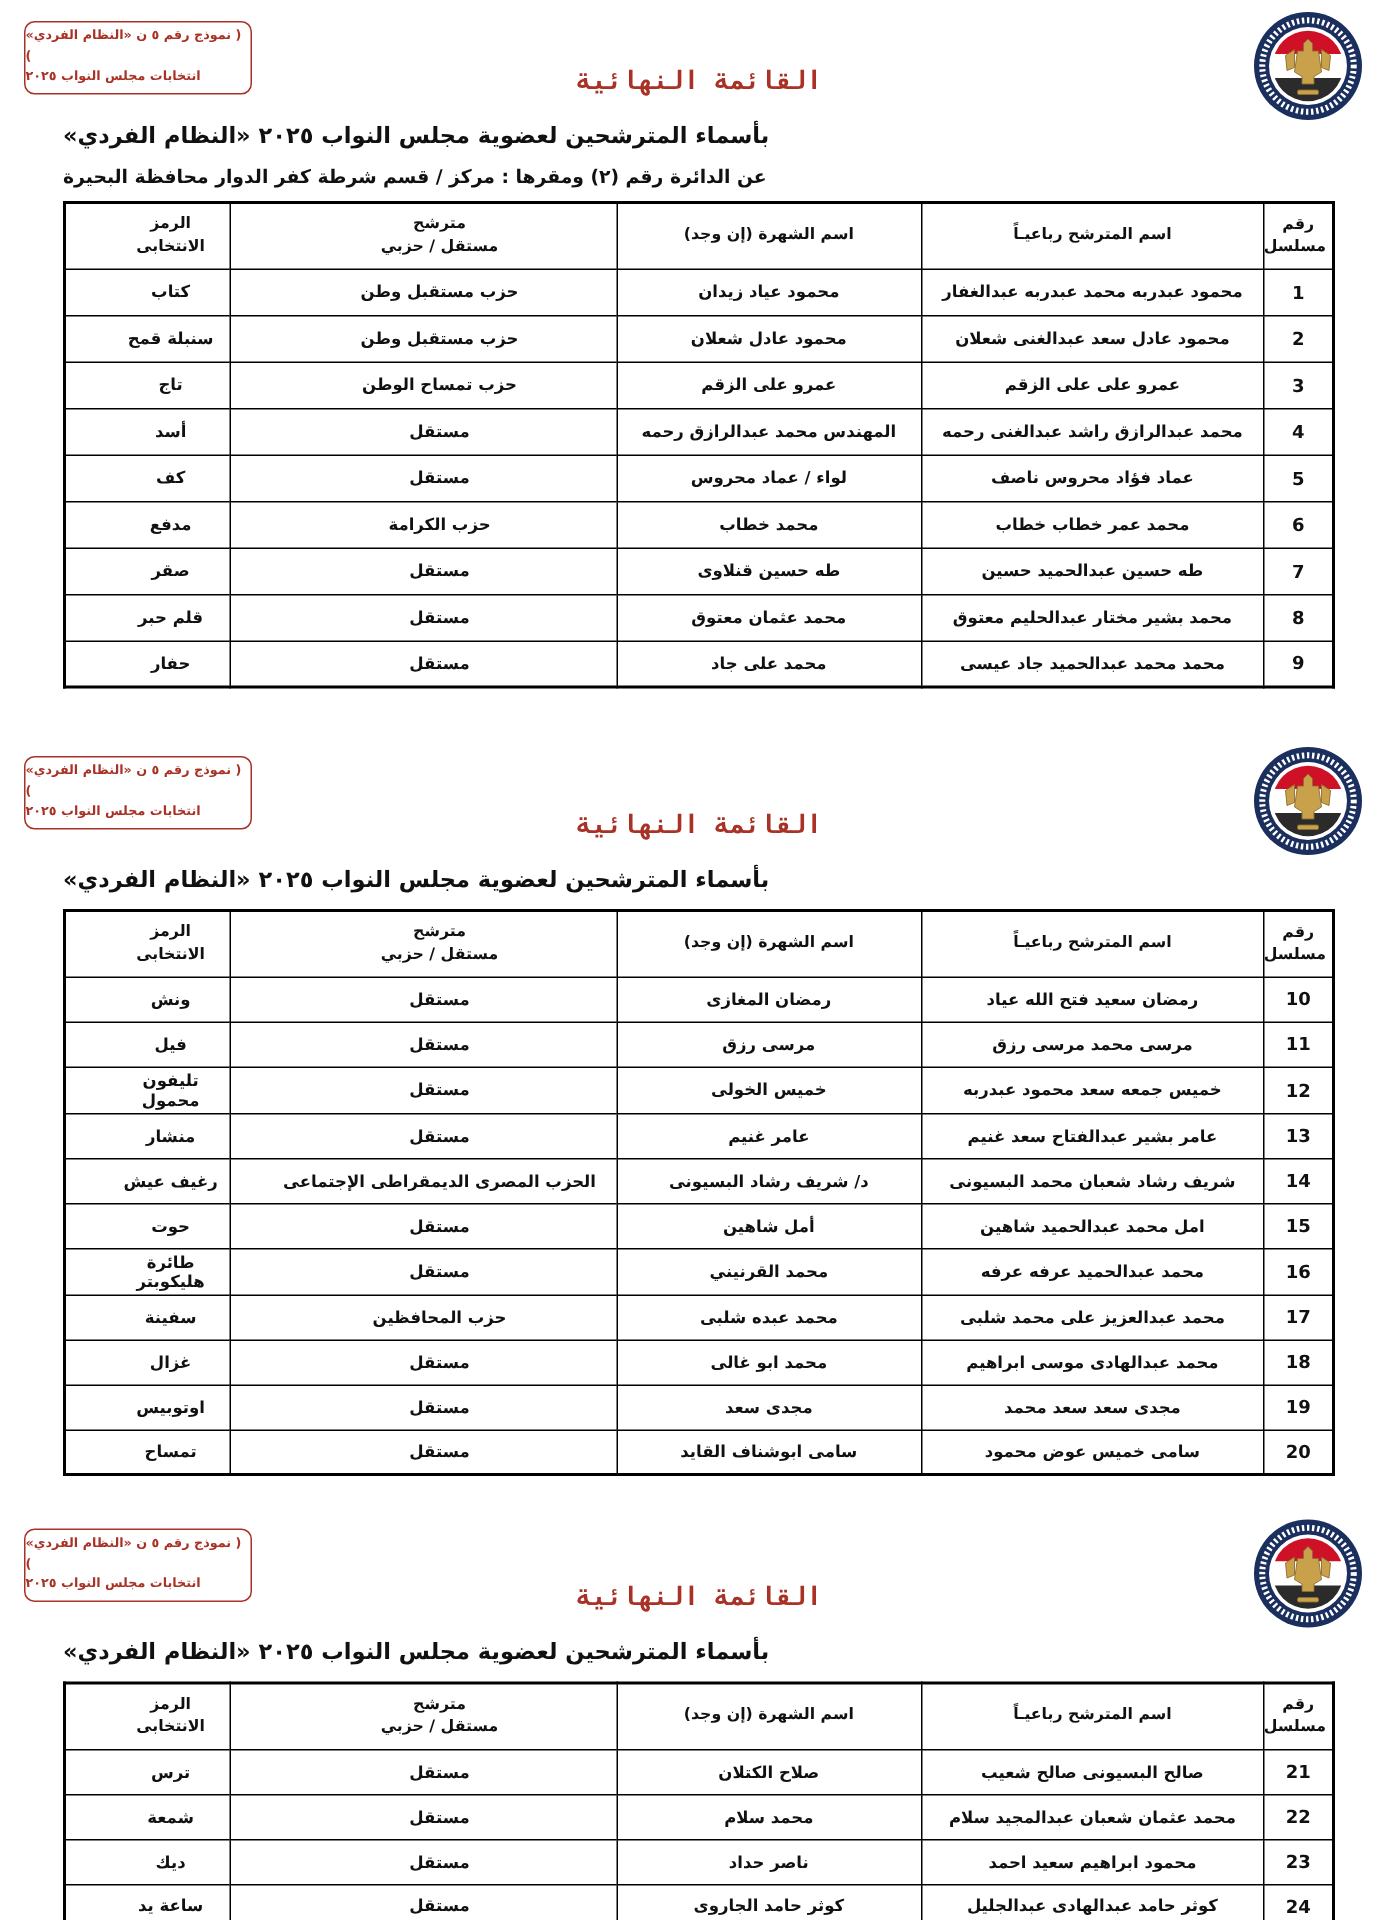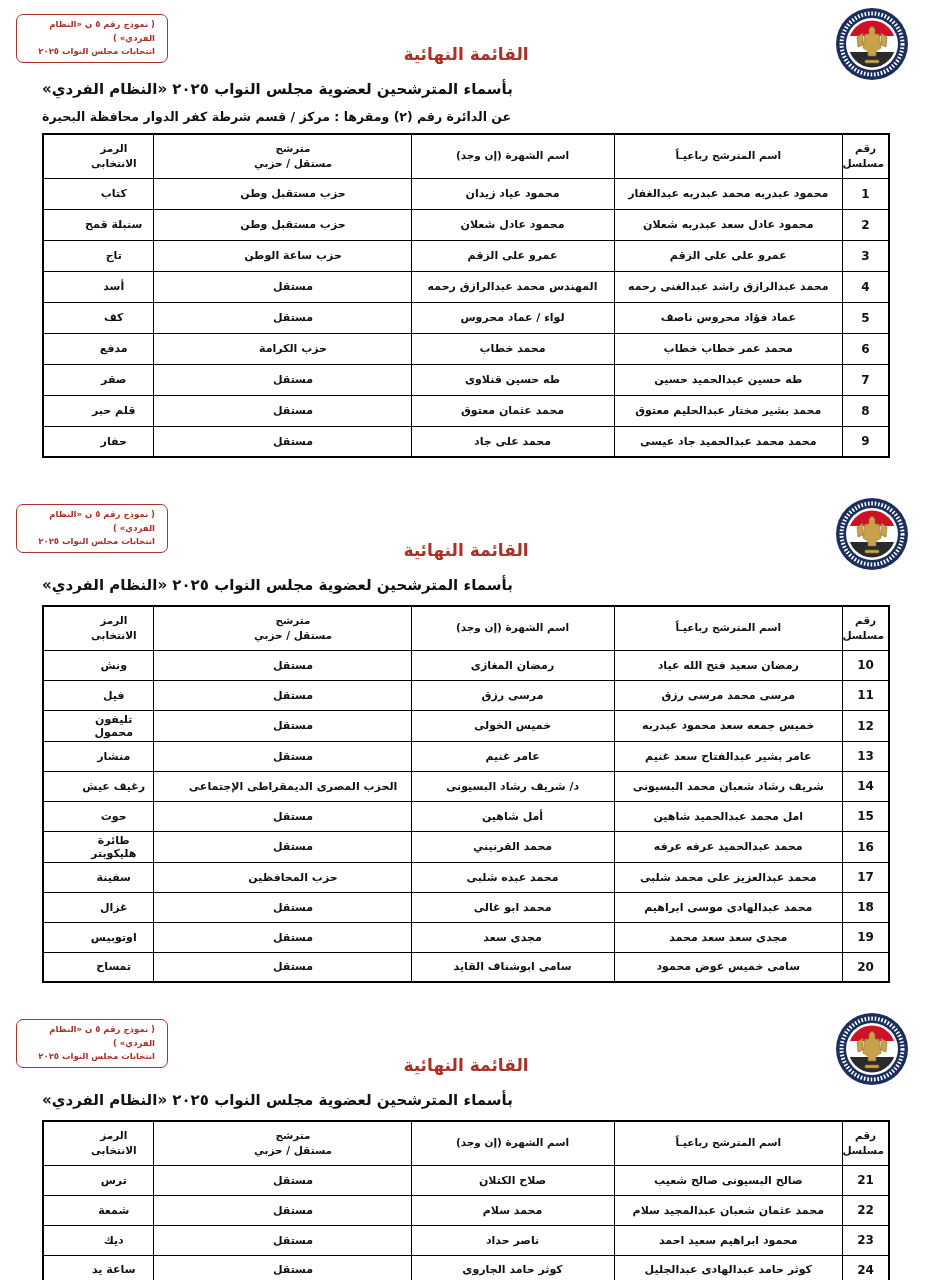--- a/index.html
+++ b/index.html
@@ -10,26 +10,26 @@
   body{font-family:"DejaVu Sans",sans-serif;color:#000;}
   .page{position:relative;width:932px;height:1280px;background:#fff;overflow:hidden;margin:0 auto;}
   .sheet{position:relative;padding:0 42px;}
   .sheet.s1{height:490px;}
   .sheet.s2{height:515px;}
   .sheet.s3{height:275px;}
   .stamp{
     position:absolute;left:16px;top:14px;width:152px;
     border:1.5px solid var(--accent);border-radius:7px;
     color:var(--accent);font-size:8.5px;font-weight:bold;line-height:1.6;
-    text-align:right;padding:3px 12px;
+    text-align:left;padding:3px 0;
   }
   .logo{position:absolute;right:22px;top:6px;width:76px;height:76px;}
   h1.doc-title{
     margin:0;padding-top:44px;text-align:center;
-    color:var(--accent);font-size:17px;font-weight:bold;letter-spacing:0;
+    color:var(--accent);font-size:17px;font-weight:bold;letter-spacing:0;font-family:Liberation Mono, monospace;
   }
   .s2 h1.doc-title,.s3 h1.doc-title{padding-top:50px;}
   h2.doc-subtitle{
     margin:16px 0 0;text-align:left;font-size:15px;font-weight:bold;color:#111;
   }
   p.district-line{
     margin:11px 0 0;text-align:left;font-size:12.5px;font-weight:bold;color:#111;
   }
   table.cand-table{
     width:100%;border-collapse:collapse;table-layout:fixed;
@@ -102,30 +102,30 @@
       <tbody>
           <tr>
             <td class="col-serial">1</td>
             <td class="col-name">محمود عبدربه محمد عبدربه عبدالغفار</td>
             <td class="col-alias">محمود عياد زيدان</td>
             <td class="col-affiliation">حزب مستقبل وطن</td>
             <td class="col-symbol">كتاب</td>
           </tr>
           <tr>
             <td class="col-serial">2</td>
-            <td class="col-name">محمود عادل سعد عبدربه شعلان</td>
+            <td class="col-name">محمود عادل سعد عبدالغنى شعلان</td>
             <td class="col-alias">محمود عادل شعلان</td>
             <td class="col-affiliation">حزب مستقبل وطن</td>
             <td class="col-symbol">سنبلة قمح</td>
           </tr>
           <tr>
             <td class="col-serial">3</td>
             <td class="col-name">عمرو على على الزقم</td>
             <td class="col-alias">عمرو على الزقم</td>
-            <td class="col-affiliation">حزب ساعة الوطن</td>
+            <td class="col-affiliation">حزب تمساح الوطن</td>
             <td class="col-symbol">تاج</td>
           </tr>
           <tr>
             <td class="col-serial">4</td>
             <td class="col-name">محمد عبدالرازق راشد عبدالغنى رحمه</td>
             <td class="col-alias">المهندس محمد عبدالرازق رحمه</td>
             <td class="col-affiliation">مستقل</td>
             <td class="col-symbol">أسد</td>
           </tr>
           <tr>

